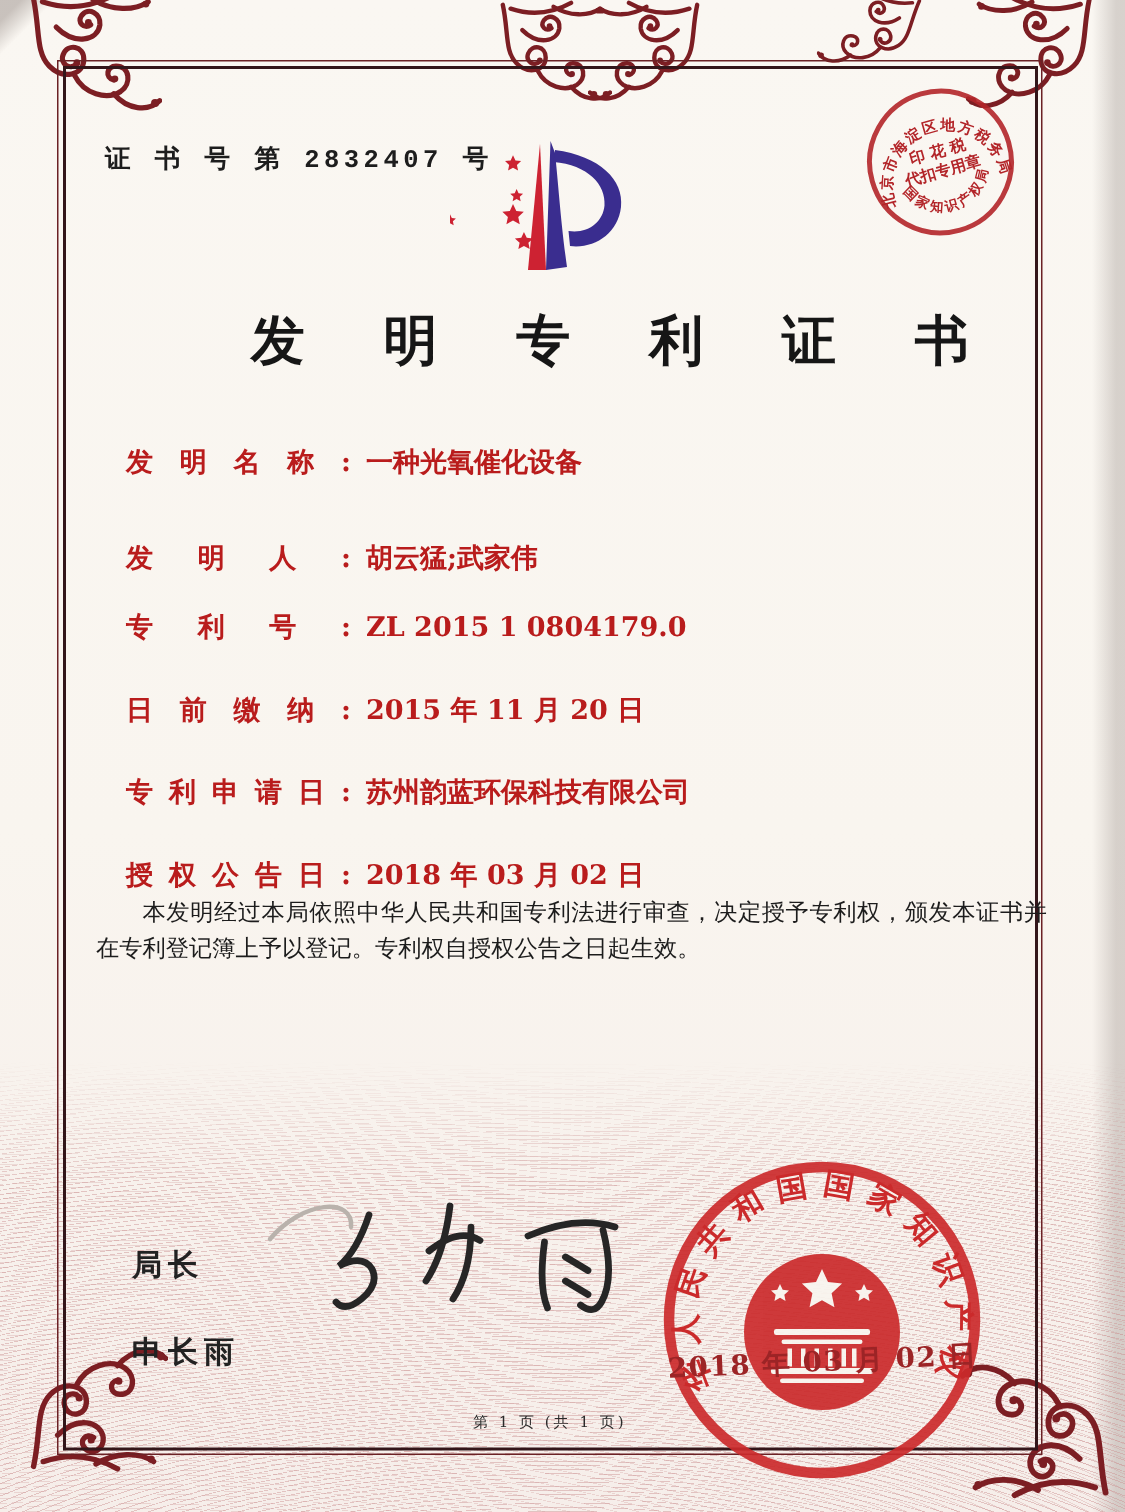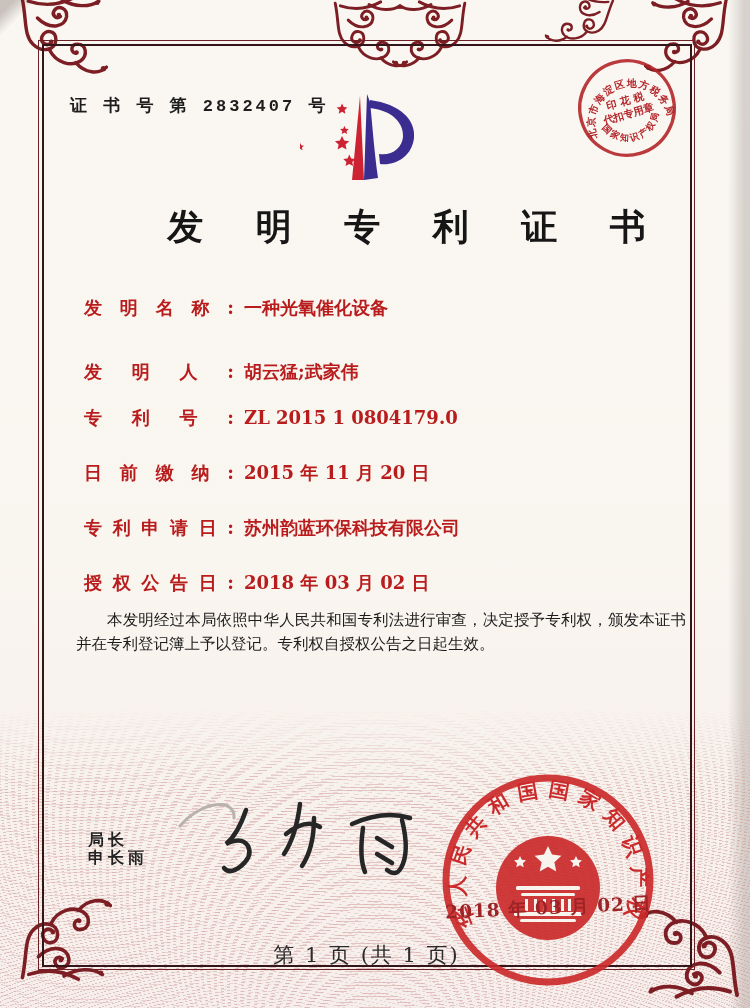--- a/index.html
+++ b/index.html
@@ -48,27 +48,27 @@
   .frow{position:absolute;left:0;white-space:nowrap;
     font-family:"DejaVu Serif","Liberation Serif",serif;
     font-size:18px;font-weight:600;color:#b91c1c;}
   .flabel{display:inline-block;width:150px;text-align:justify;text-align-last:justify;}
   .fvalue{margin-left:10px;}
   .paras{
     position:absolute;left:64px;top:597px;width:634px;
     font-family:"DejaVu Serif","Liberation Serif",serif;
     font-size:15.5px;line-height:23.5px;color:#1c1c1c;text-align:justify;
   }
-  .paras p{margin:12px;text-indent:2em;}
-  .signer{position:absolute;left:88px;font-size:16px;font-weight:600;color:#222;
+  .paras p{margin:0;text-indent:2em;}
+  .signer{position:absolute;left:88px;font-size:20px;font-weight:600;color:#222;
     font-family:Liberation Sans, sans-serif;letter-spacing:4px;}
   .signature{position:absolute;left:150px;top:792px;}
   .page-footer{
     position:absolute;left:38px;width:657px;top:941px;text-align:center;
-    font-size:21px;color:#2a2a2a;letter-spacing:2px;
+    font-size:10px;color:#2a2a2a;letter-spacing:2px;
     font-family:"DejaVu Serif","Liberation Serif",serif;
   }
   .seal-big{position:absolute;left:438px;top:770px;}
   .seal-date{
     position:absolute;left:441px;top:895px;width:215px;text-align:center;
     font-size:18.5px;font-weight:bold;color:#9c2426;transform:rotate(-2.5deg);
     font-family:"DejaVu Serif","Liberation Serif",serif;letter-spacing:1px;
   }
   .stamp-small{position:absolute;left:575px;top:56px;transform:rotate(-16deg);}
   svg text{font-family:"DejaVu Sans","Liberation Sans",sans-serif;}
@@ -151,21 +151,21 @@
   <div class="frow" style="top:461px"><span class="flabel">日前缴纳:</span><span class="fvalue">2015 年 11 月 20 日</span></div>
   <div class="frow" style="top:516px"><span class="flabel">专利申请日:</span><span class="fvalue">苏州韵蓝环保科技有限公司</span></div>
   <div class="frow" style="top:571px"><span class="flabel">授权公告日:</span><span class="fvalue">2018 年 03 月 02 日</span></div>
 </div>
 
 <div class="paras">
   <p>本发明经过本局依照中华人民共和国专利法进行审查，决定授予专利权，颁发本证书并在专利登记簿上予以登记。专利权自授权公告之日起生效。</p>
 </div>
 
 <div class="signer" style="top:830px">局长</div>
-<div class="signer" style="top:848px">申长雨</div>
+<div class="signer" style="top:888px">申长雨</div>
 
 <svg class="signature" width="270" height="110" viewBox="0 0 270 110">
   <g fill="none" stroke-linecap="round">
     <path d="M30,34 C52,8 86,6 84,26" stroke="#b9b2ac" stroke-width="3"></path>
     <g stroke="#262626" stroke-width="4.5">
       <path d="M96,18 q-8,24 -20,34 q16,-8 22,2 q5,10 -7,20 q-11,9 -17,2"></path>
       <path d="M150,12 q-4,32 -16,50"></path>
       <path d="M136,42 q20,-16 34,-7"></path>
       <path d="M164,26 q0,30 -12,48"></path>
       <path d="M202,32 q32,-14 58,-6"></path>

